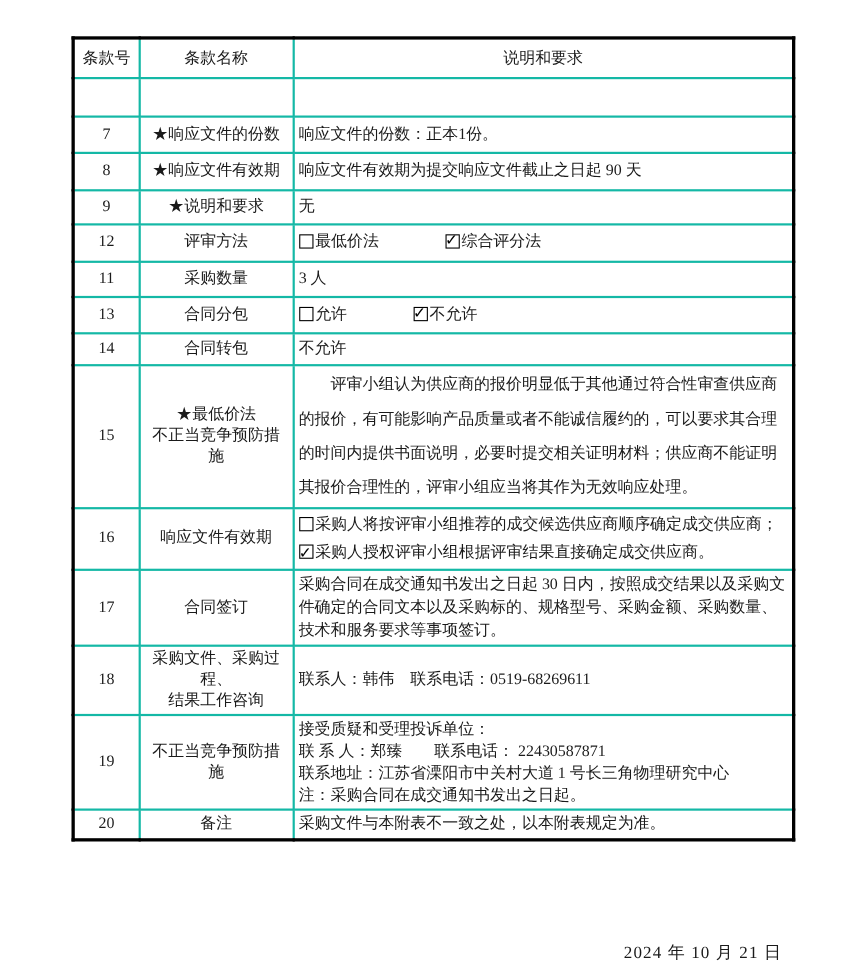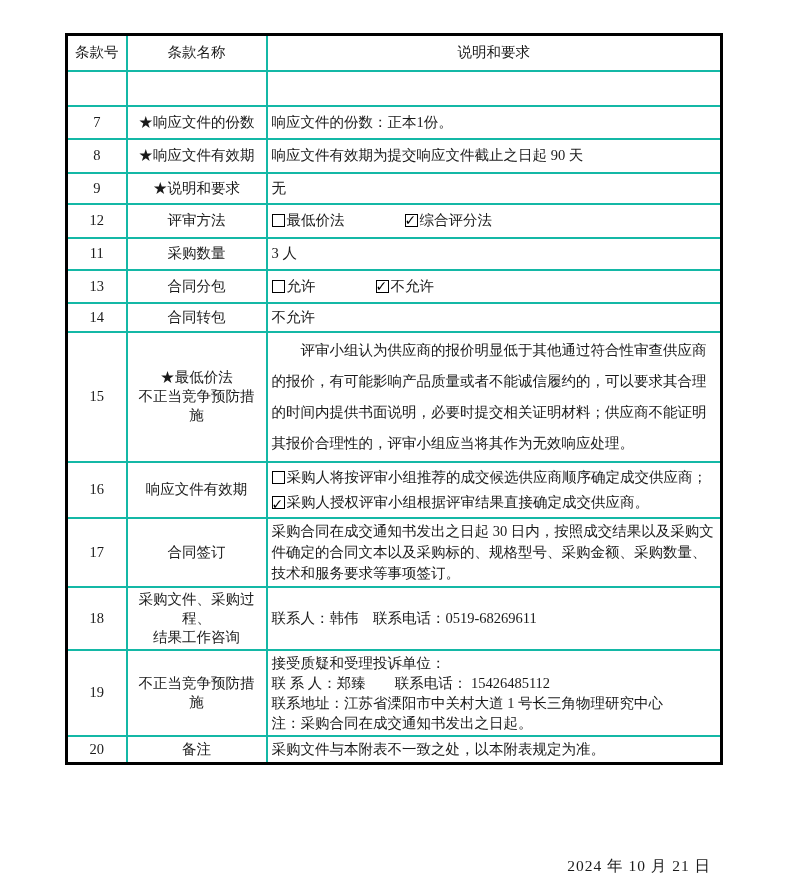--- a/index.html
+++ b/index.html
@@ -192,21 +192,21 @@
           <div class="line">联系人：韩伟　联系电话：0519-68269611</div>
         </td>
       </tr>
       <tr data-no="19">
         <td class="cell-no">19</td>
         <td class="cell-name">
           <div class="line">不正当竞争预防措施</div>
         </td>
         <td class="cell-content">
           <div class="line">接受质疑和受理投诉单位：</div>
-          <div class="line">联 系 人：郑臻　　联系电话： 15426485112</div>
+          <div class="line">联 系 人：郑臻　　联系电话： 22430587871</div>
           <div class="line">联系地址：江苏省溧阳市中关村大道 1 号长三角物理研究中心</div>
           <div class="line">注：采购合同在成交通知书发出之日起。</div>
         </td>
       </tr>
       <tr data-no="20">
         <td class="cell-no">20</td>
         <td class="cell-name">
           <div class="line">备注</div>
         </td>
         <td class="cell-content">

